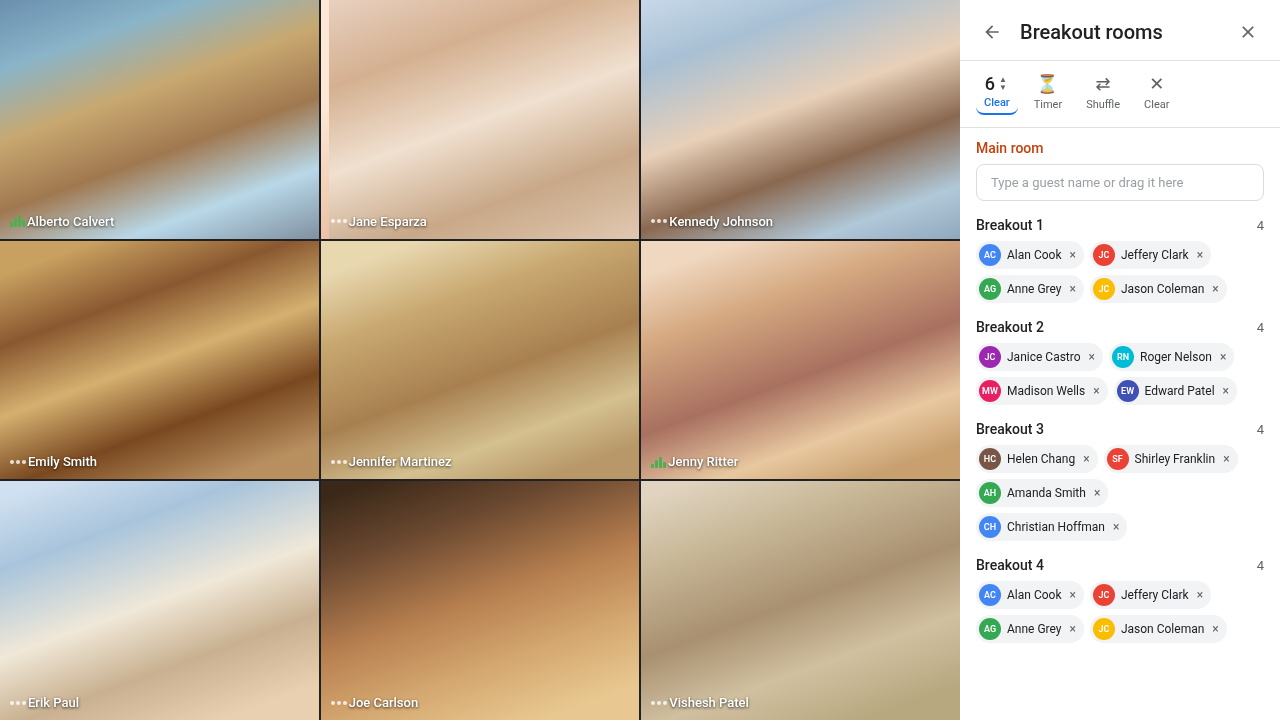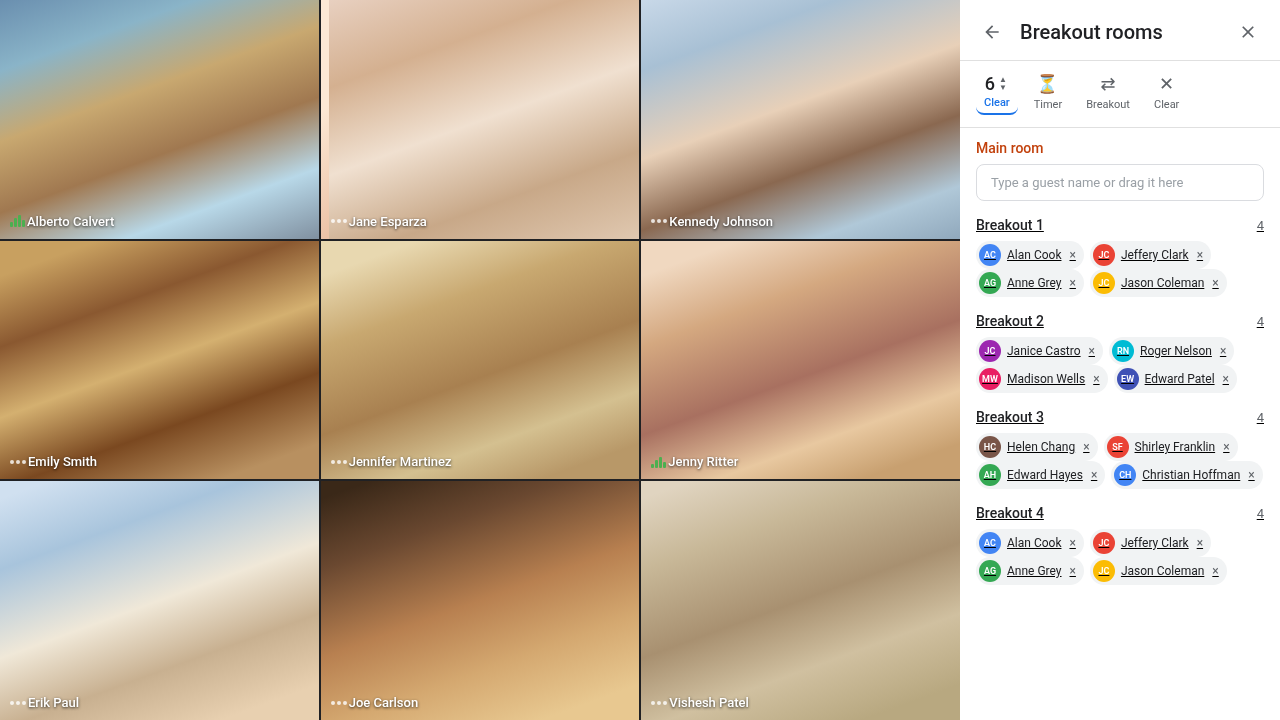--- a/index.html
+++ b/index.html
@@ -180,40 +180,40 @@
       border-radius: 8px;
       padding: 10px 14px;
       font-size: 13px;
       color: #9aa0a6;
       margin-bottom: 16px;
       cursor: text;
     }
 
     .breakout-section {
       margin-bottom: 16px;
-      text-decoration: underline;
     }
     .breakout-header {
       display: flex;
       justify-content: space-between;
       align-items: center;
       margin-bottom: 8px;
     }
     .breakout-title {
       font-size: 14px;
       font-weight: 500;
       color: #202124;
     }
     .breakout-count {
       font-size: 13px;
       color: #5f6368;
     }
     .participants-grid {
       display: flex;
       flex-direction: column;
+      gap: 6px;
     }
     .participants-row {
       display: flex;
       gap: 6px;
       flex-wrap: wrap;
     }
     .participant-chip {
       display: flex;
       align-items: center;
       gap: 6px;
@@ -398,21 +398,21 @@
       <span class="toolbar-label-active">Clear</span>
     </div>
 
     <div class="toolbar-item">
       <span class="toolbar-icon">⏳</span>
       <span class="toolbar-label">Timer</span>
     </div>
 
     <div class="toolbar-item">
       <span class="toolbar-icon">⇄</span>
-      <span class="toolbar-label">Breakout</span>
+      <span class="toolbar-label">Shuffle</span>
     </div>
 
     <div class="toolbar-item">
       <span class="toolbar-icon">✕</span>
       <span class="toolbar-label">Clear</span>
     </div>
   </div>
 
   <div class="panel-body">
 
@@ -500,21 +500,21 @@
               </div>
               <div class="participant-chip">
                 <div class="participant-avatar av-red">SF</div>
                 <span>Shirley Franklin</span>
                 <span class="chip-close">×</span>
               </div>
             </div>
             <div class="participants-row">
               <div class="participant-chip">
                 <div class="participant-avatar av-green">AH</div>
-                <span>Edward Hayes</span>
+                <span>Amanda Smith</span>
                 <span class="chip-close">×</span>
               </div>
               <div class="participant-chip">
                 <div class="participant-avatar av-blue">CH</div>
                 <span>Christian Hoffman</span>
                 <span class="chip-close">×</span>
               </div>
             </div>
           </div>
         </div>

